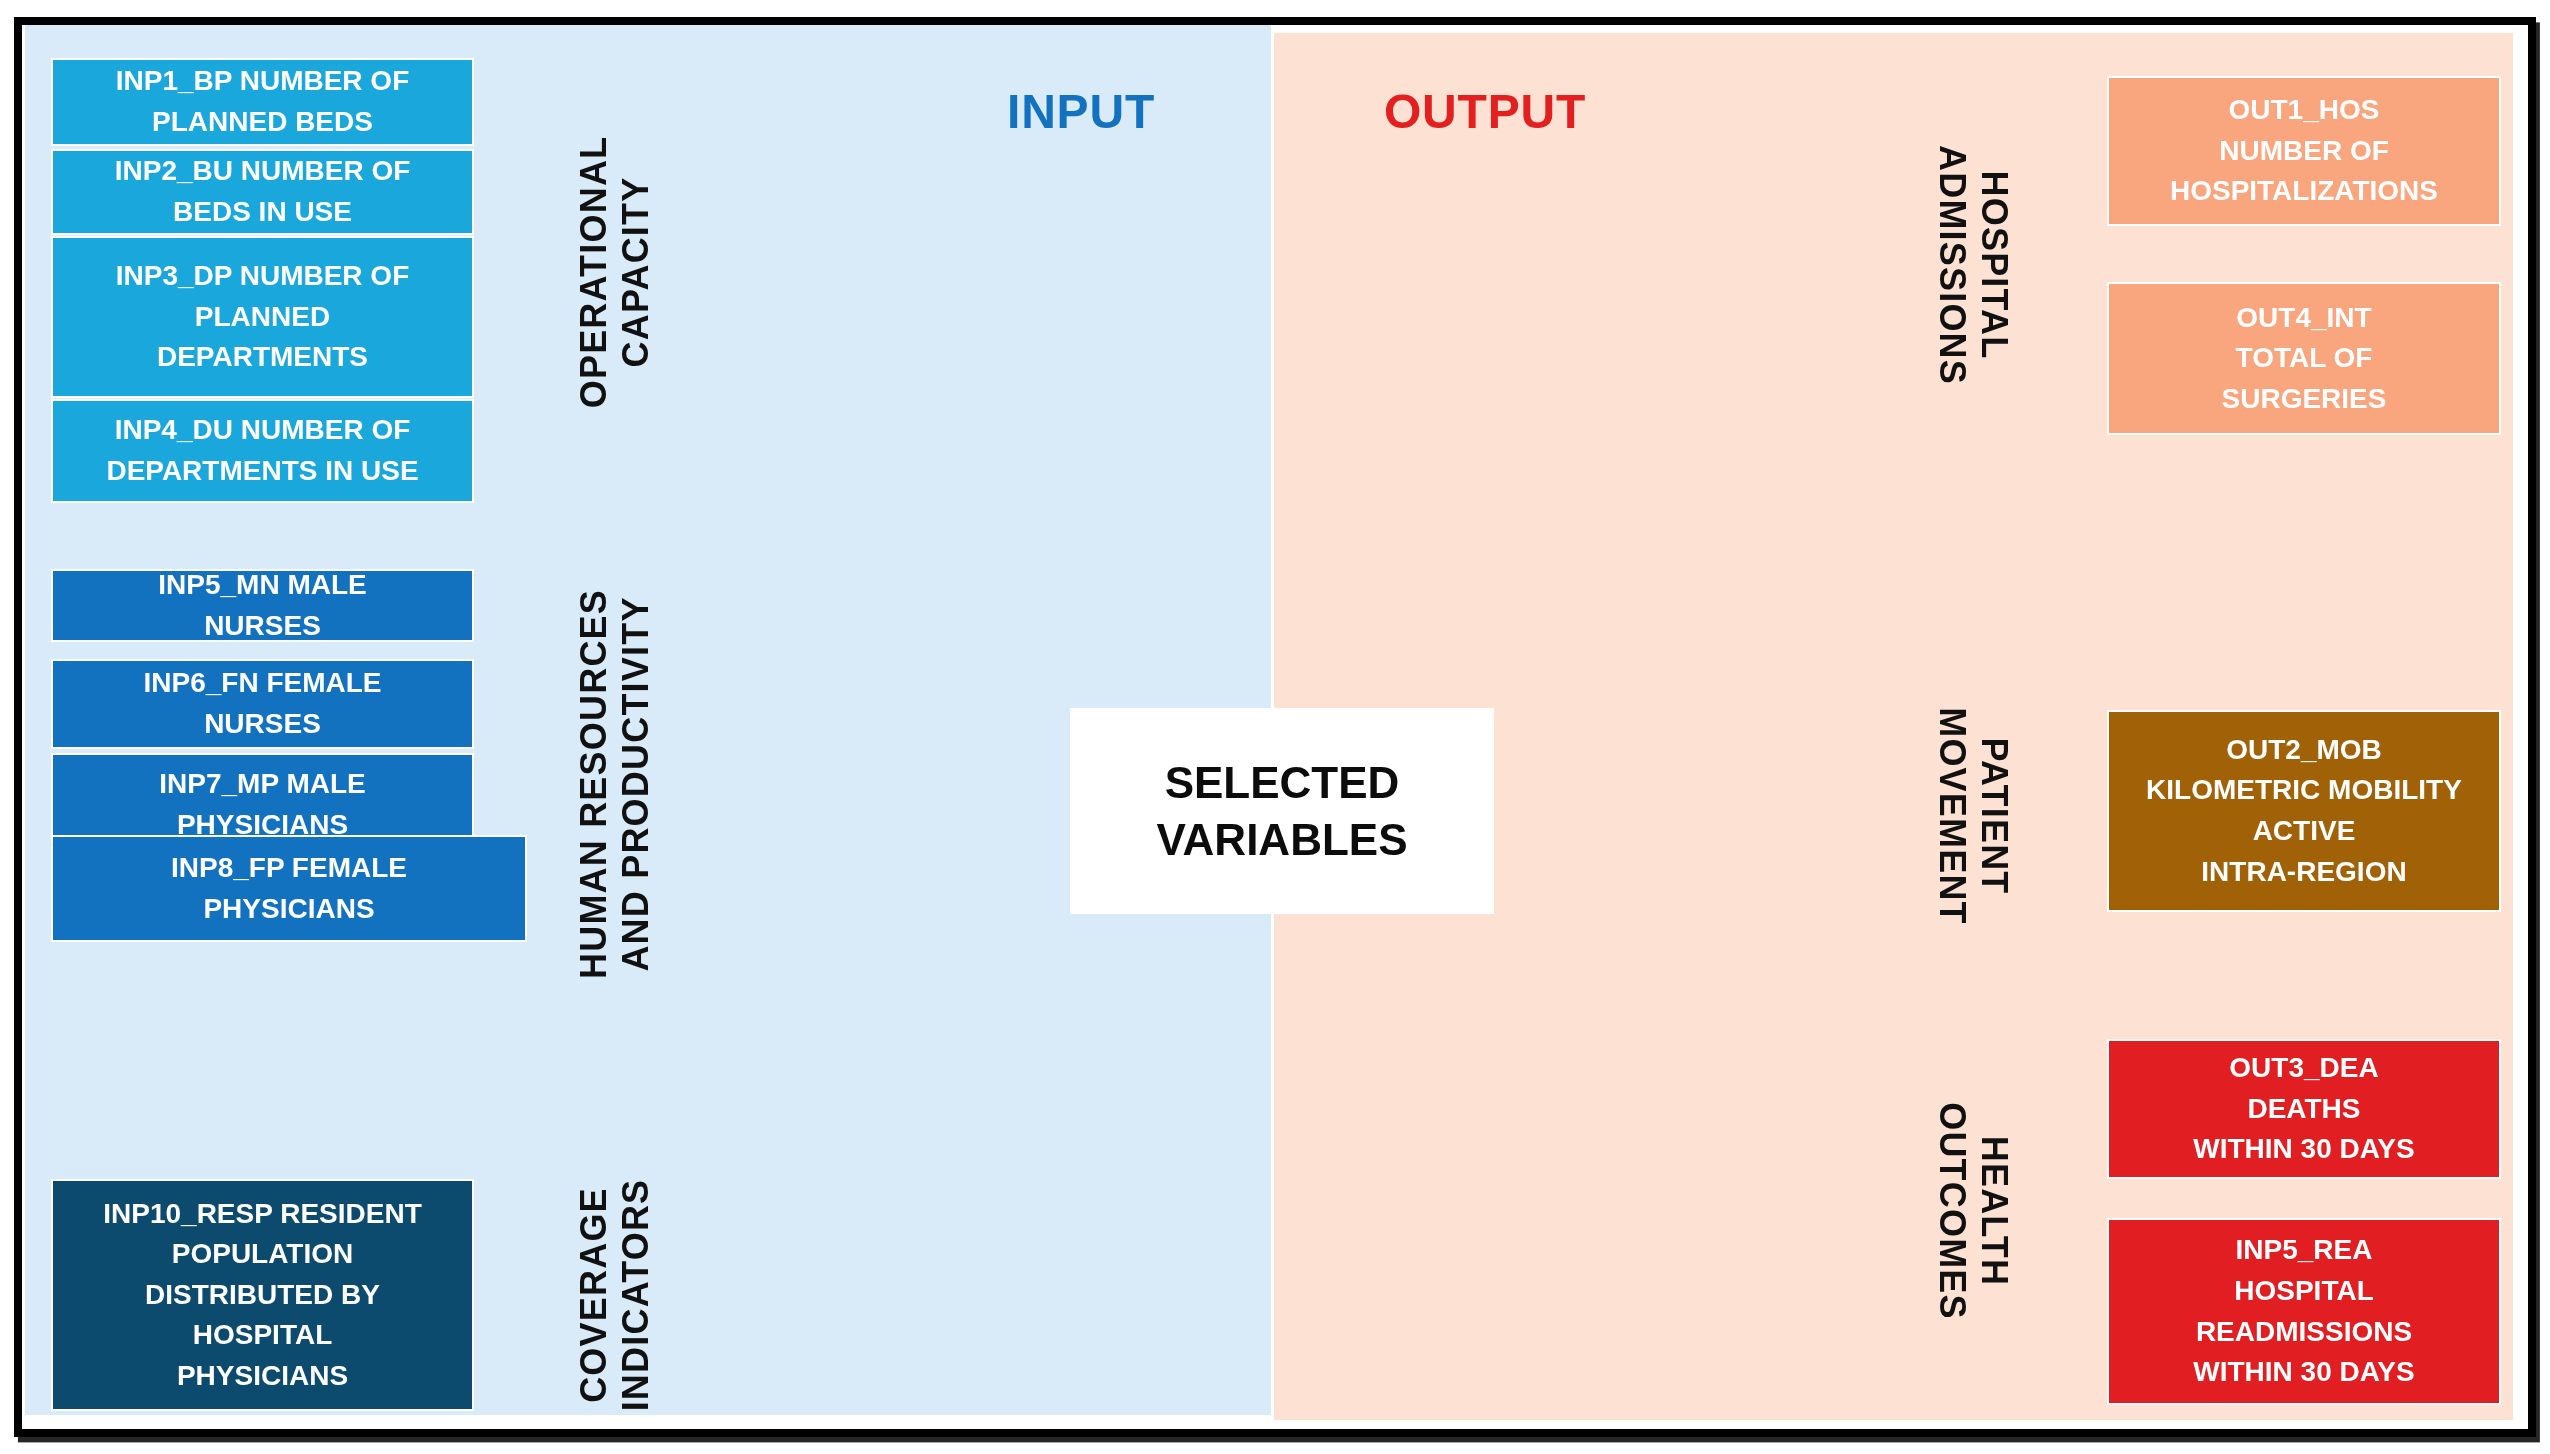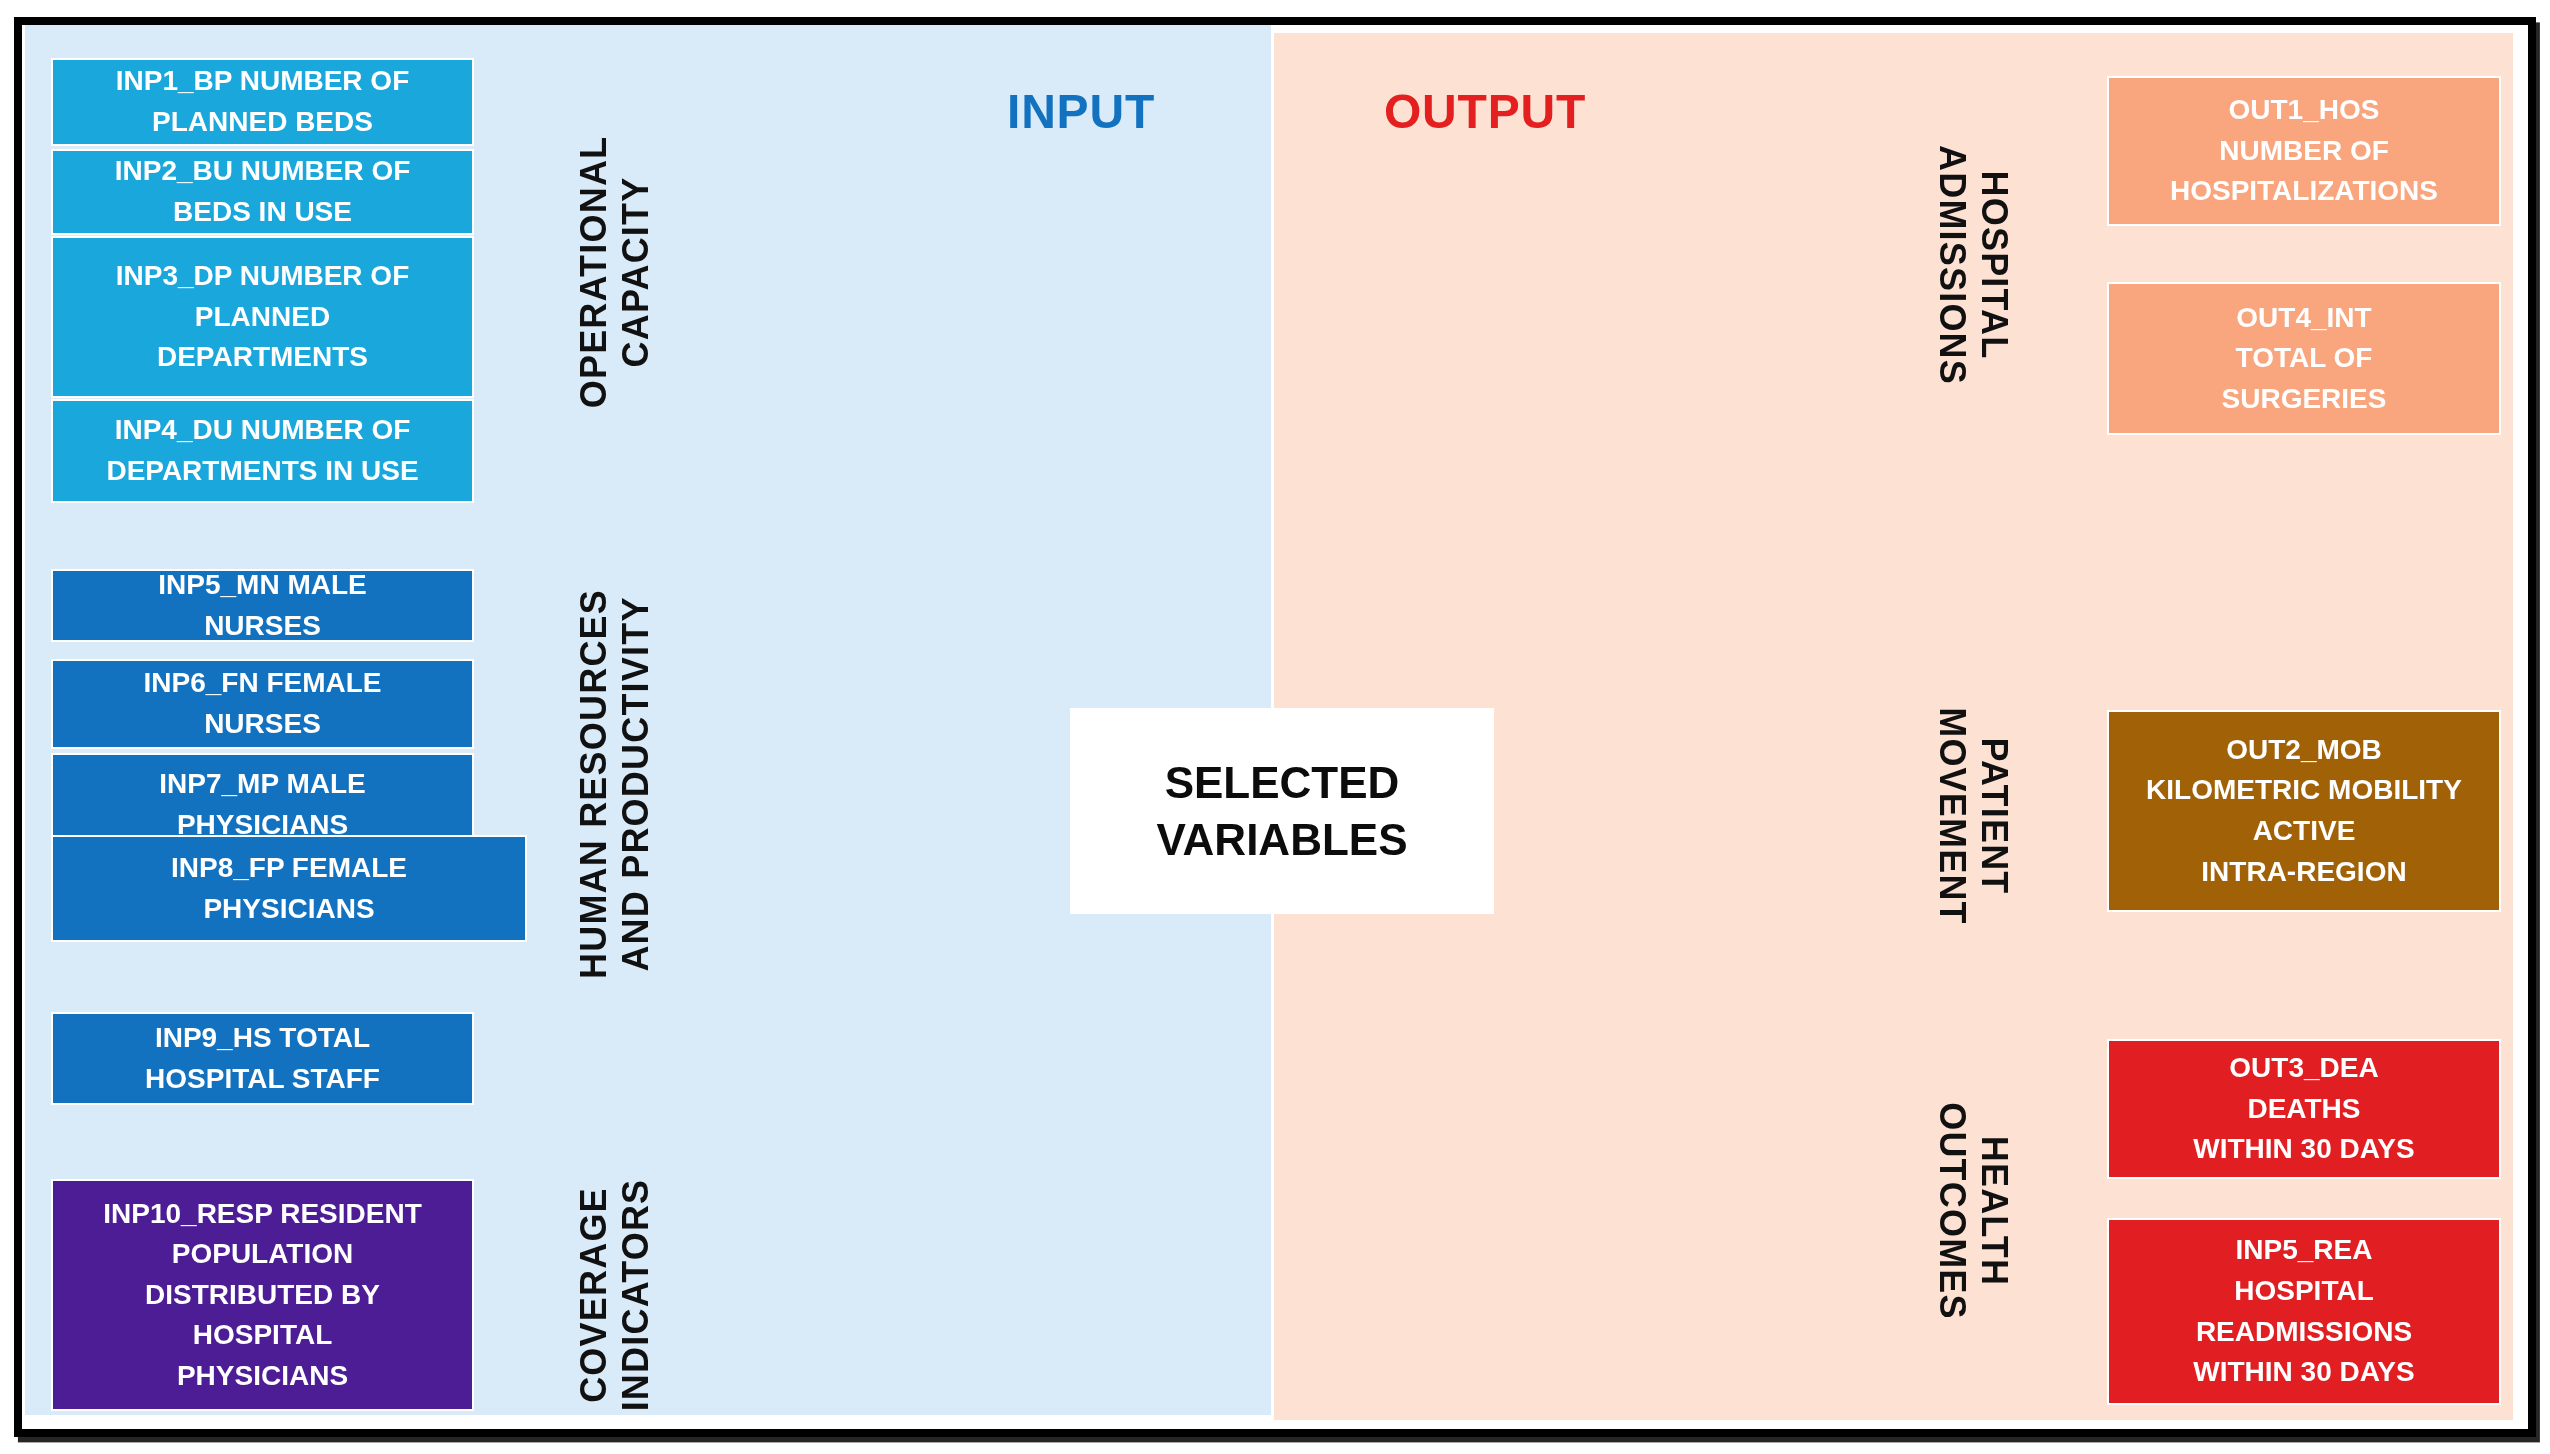--- a/index.html
+++ b/index.html
@@ -27,21 +27,21 @@
 
   .vbox{
     position:absolute;box-sizing:border-box;
     display:flex;align-items:center;justify-content:center;
     text-align:center;white-space:pre-line;
     color:#ffffff;font-weight:bold;font-size:28px;line-height:1.45;
     border:2.3px solid #ffffff;padding:4.7px 11px;
   }
   .c-cyan{background:#1AA7DC;}
   .c-blue{background:#1272BF;}
-  .c-navy{background:#4c1d95;}
+  .c-navy{background:#0c4a6e;}
   .c-salmon{background:#F9A57E;}
   .c-orange{background:#a16207;}
   .c-red{background:#E11F23;}
 
   .vlabel{
     position:absolute;white-space:pre-line;text-align:center;
     font-weight:bold;font-size:36px;line-height:1.18;color:#111111;
     letter-spacing:1.2px;
   }
   .rot-ccw{transform:translate(-50%,-50%) rotate(-90deg);}
@@ -78,22 +78,20 @@
 DEPARTMENTS IN USE</div>
 
   <div class="vbox c-blue" style="left:51px;top:563px;width:423px;height:73px;margin-top:6px;">INP5_MN MALE
 NURSES</div>
   <div class="vbox c-blue" style="left:51px;top:659px;width:423px;height:90px;">INP6_FN FEMALE
 NURSES</div>
   <div class="vbox c-blue" style="left:51px;top:753px;width:423px;height:104px;">INP7_MP MALE
 PHYSICIANS</div>
   <div class="vbox c-blue" style="left:51px;top:835px;width:476px;height:107px;">INP8_FP FEMALE
 PHYSICIANS</div>
-  <div class="vbox c-blue" style="left:51px;top:1012px;width:423px;height:93px;">INP9_HS TOTAL
-HOSPITAL STAFF</div>
 
   <div class="vbox c-navy" style="left:51px;top:1179px;width:423px;height:232px;">INP10_RESP RESIDENT
 POPULATION
 DISTRIBUTED BY
 HOSPITAL
 PHYSICIANS</div>
 
   <div class="vlabel rot-ccw" style="left:615px;top:272px;">OPERATIONAL
 CAPACITY</div>
   <div class="vlabel rot-ccw" style="left:615px;top:784px;">HUMAN RESOURCES

